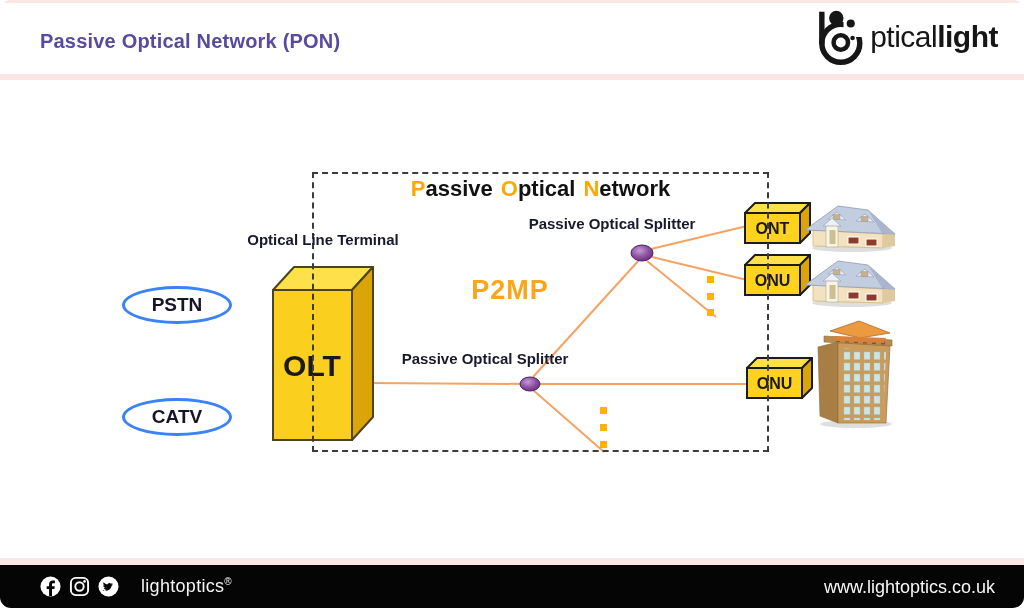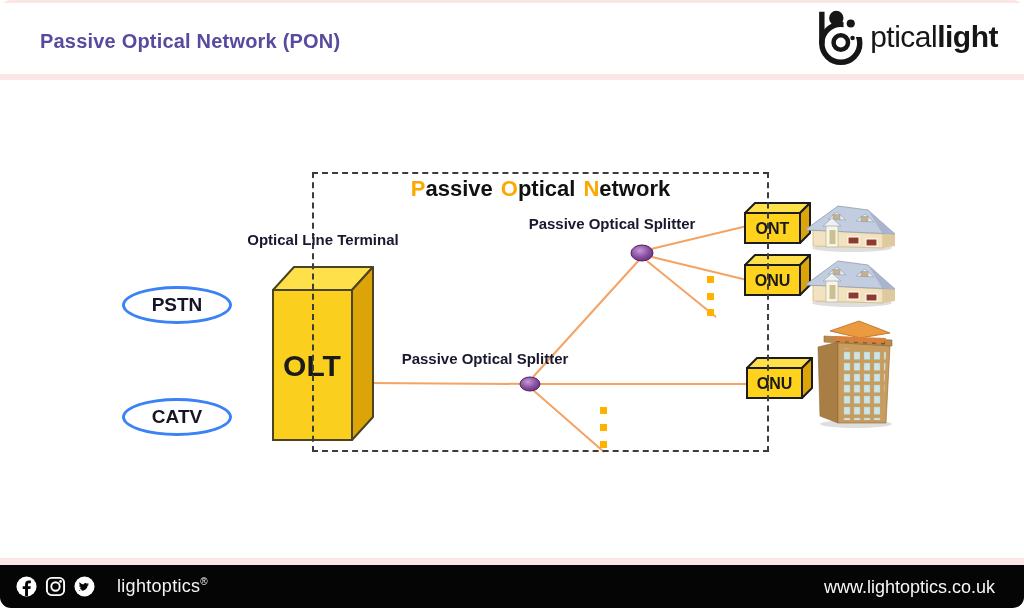--- a/index.html
+++ b/index.html
@@ -43,21 +43,21 @@
     font-size:19px;font-weight:bold;color:#151526;background:#ffffff;z-index:2;
   }
   .src-pstn{top:286px;}
   .src-internet{top:342px;}
   .src-catv{top:398px;}
 
   
   .footer-strip{left:0;top:558px;width:1024px;height:7px;background:#fbe5e5;}
   .footer-bar{
     left:0;top:565px;width:1024px;height:43px;background:#050505;
-    display:flex;align-items:center;padding-left:16px;box-sizing:border-box;gap:8px;
+    display:flex;align-items:center;padding-left:40px;box-sizing:border-box;gap:8px;
   }
   .social{width:21px;height:21px;display:block;cursor:pointer;}
   .footer-brand{color:#f4f4f4;font-size:18px;margin-left:14px;letter-spacing:.3px;}
   .footer-reg{color:#f4f4f4;font-size:10px;vertical-align:super;}
   .footer-url{position:absolute;right:29px;top:577px;color:#f7f7f7;font-size:18px;z-index:5;}
 </style>
 </head>
 <body>
 
 <div class="canvas">
@@ -190,20 +190,21 @@
       <rect x="69" y="23.5" width="4" height="4" fill="#7a5a2e"></rect>
     <polygon points="18,14 47,4 78,16 48,21" fill="#eb9a40" stroke="#b06a23" stroke-width="0.8"></polygon>
     <polygon points="22,19 74,21 72,26 24,24" fill="#d9813a"></polygon>
   </svg>
 
   <div class="abs pon-boundary"></div>
 
   <div class="abs pon-title">
     <span class="word"><span class="ltr-orange">P</span><span>assive</span></span><span class="word"><span class="ltr-orange">O</span><span>ptical</span></span><span class="word"><span class="ltr-orange">N</span><span>etwork</span></span>
   </div>
+  <div class="abs lbl p2mp">P2MP</div>
   <div class="abs lbl olt-label">Optical Line Terminal</div>
   <div class="abs lbl split-top-label">Passive Optical Splitter</div>
   <div class="abs lbl split-mid-label">Passive Optical Splitter</div>
 
   <div class="abs src-ellipse src-pstn">PSTN</div>
   <div class="abs src-ellipse src-catv">CATV</div>
 
   <div class="abs footer-strip"></div>
   <div class="abs footer-bar">
     <svg class="social" viewBox="0 0 22 22">

